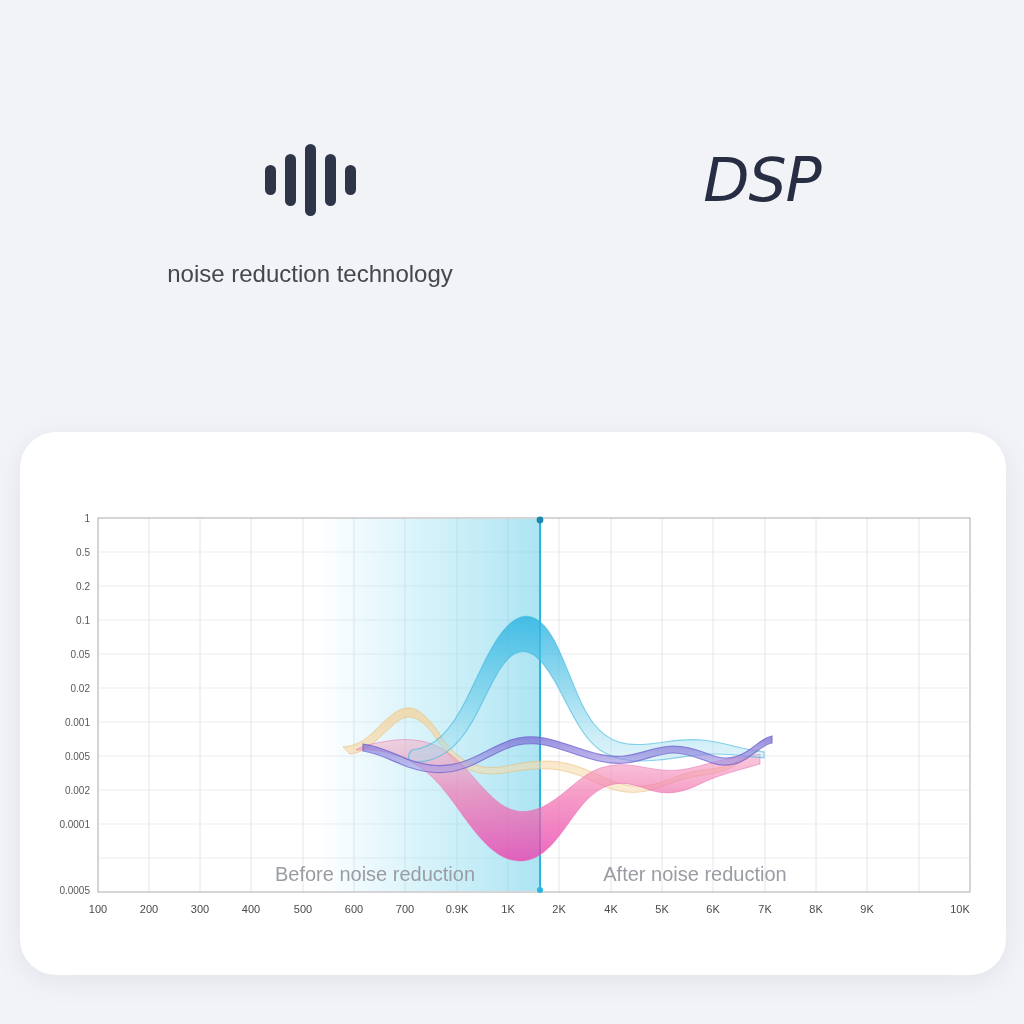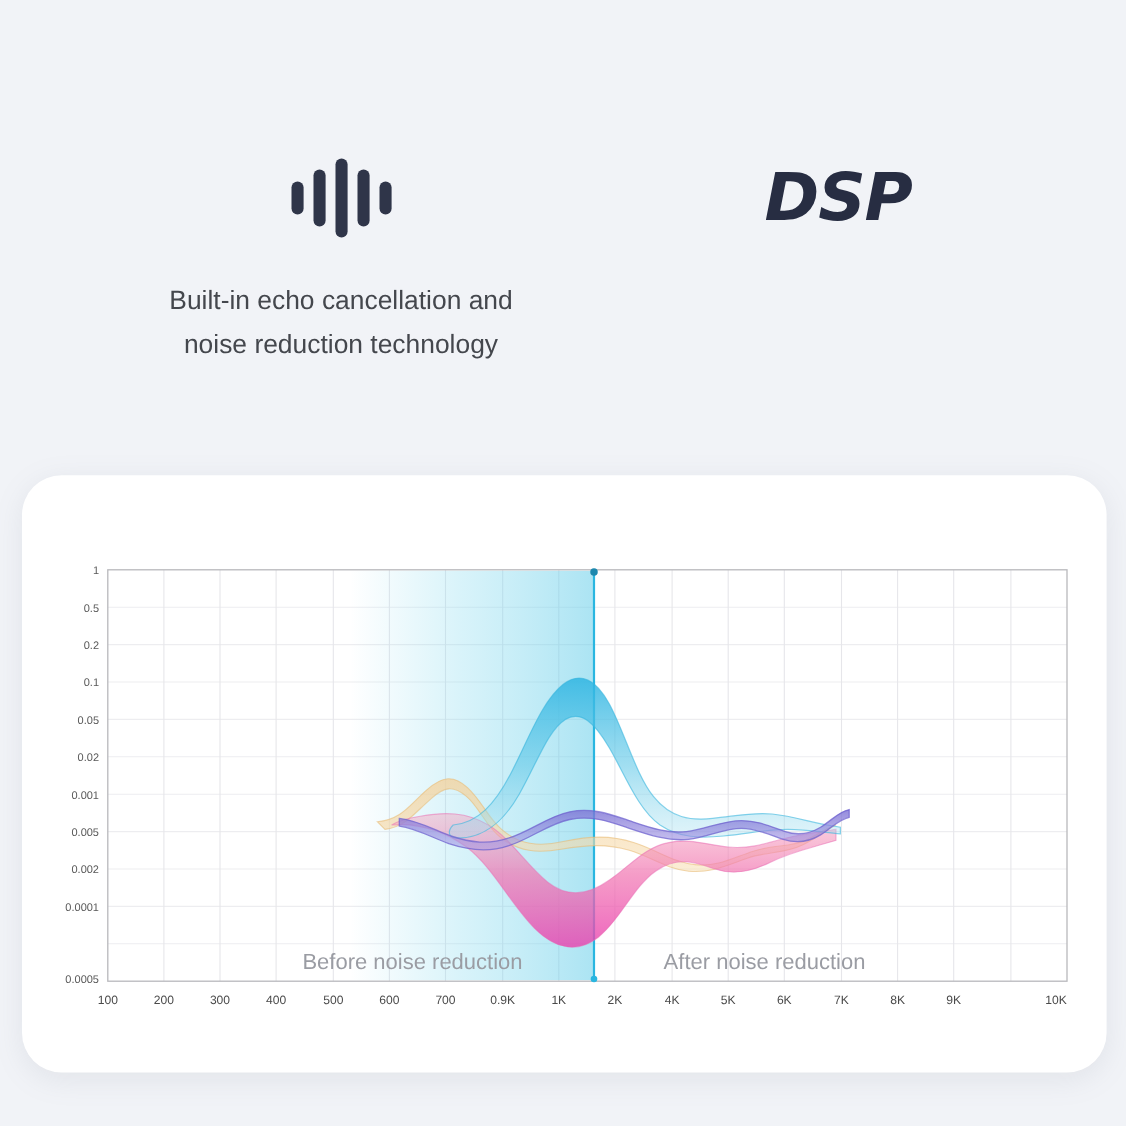--- a/index.html
+++ b/index.html
@@ -39,21 +39,21 @@
   }
   .wave-icon i:nth-child(1){ height:30px; }
   .wave-icon i:nth-child(2){ height:52px; }
   .wave-icon i:nth-child(3){ height:72px; }
   .wave-icon i:nth-child(4){ height:52px; }
   .wave-icon i:nth-child(5){ height:30px; }
 
   
   .dsp-icon{
     font-family:"DejaVu Sans", sans-serif;
-    font-weight:bold; font-style:italic;
+    font-weight:normal; font-style:italic;
     font-size:60px; letter-spacing:-1px;
     color:#272d42;
     line-height:1;
   }
 
   .feature-text{
     text-align:center;
     color:#44474d;
     font-size:24px;
     line-height:1.65;
@@ -90,21 +90,20 @@
     <div class="icon-slot">
       <div class="wave-icon">
         <i></i>
         <i></i>
         <i></i>
         <i></i>
         <i></i>
       </div>
     </div>
     <div class="feature-text">
-      <span>Built-in echo cancellation and</span>
       <span>noise reduction technology</span>
     </div>
   </div>
 
   <div class="feature right">
     <div class="icon-slot">
       <div class="dsp-icon">DSP</div>
     </div>
     <div class="feature-text">
     </div>

